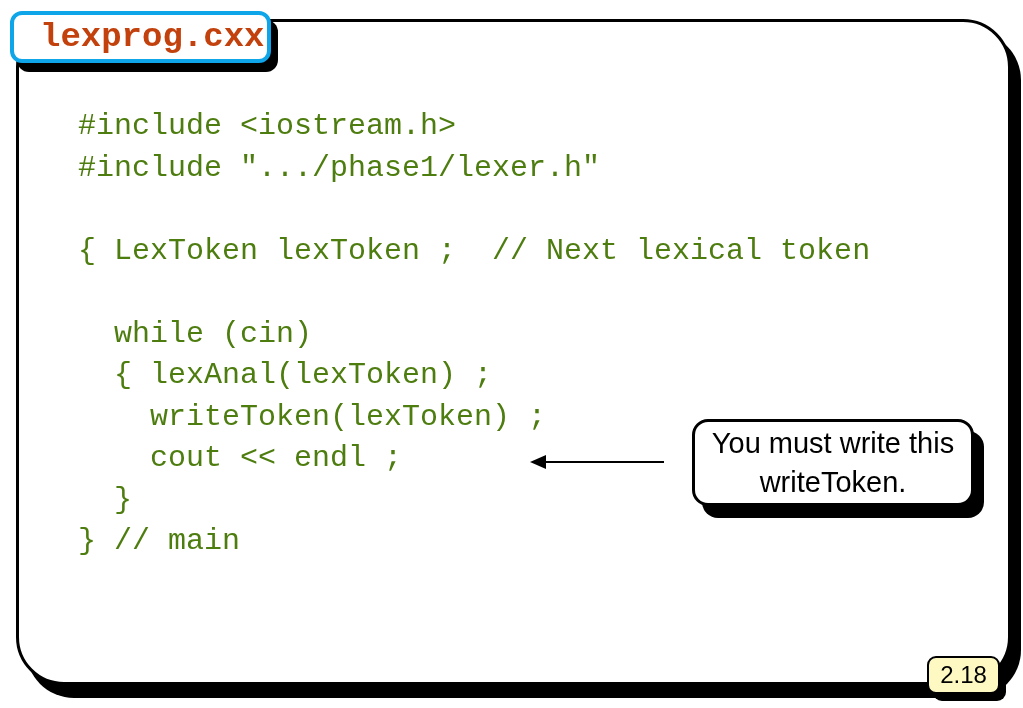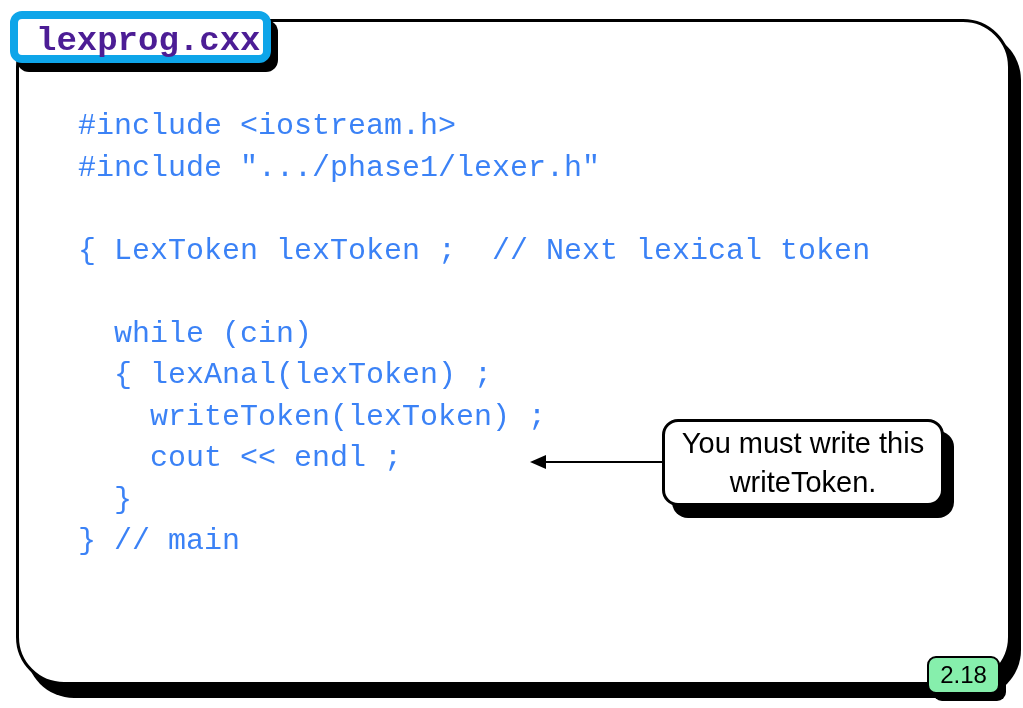--- a/index.html
+++ b/index.html
@@ -22,50 +22,50 @@
     box-shadow: 10px 13px 0 #000;
     z-index: 1;
   }
 
   
   .title-tab {
     position: absolute;
     left: 10px; top: 11px;
     width: 261px; height: 52px;
     background: #ffffff;
-    border: 8px solid #0ea5e9;
+    border: 4px solid #0ea5e9;
     border-radius: 12px;
     box-shadow: 7px 9px 0 #000;
     z-index: 5;
     font-family: "Liberation Mono", monospace;
     font-weight: bold;
     font-size: 34px;
     line-height: 45px;
-    padding-left: 18px;
-    color: #4c1d95;
+    padding-left: 26px;
+    color: #c2410c;
     white-space: pre;
   }
 
   
   .code-block {
     position: absolute;
     left: 78px; top: 106px;
     z-index: 2;
     font-family: "Liberation Mono", monospace;
     font-size: 30px;
     line-height: 41.5px;
-    color: #3b82f6;
+    color: #4d7c0f;
   }
   .code-line { white-space: pre; height: 41.5px; }
   .code-line .bold { font-weight: normal; }
 
   
   .callout-box {
     position: absolute;
-    left: 662px; top: 419px;
+    left: 692px; top: 419px;
     width: 282px; height: 87px;
     background: #ffffff;
     border: 3px solid #000;
     border-radius: 16px;
     box-shadow: 10px 12px 0 #000;
     z-index: 4;
     display: flex;
     flex-direction: column;
     justify-content: center;
     text-align: center;
@@ -90,21 +90,21 @@
     border-bottom: 7px solid transparent;
     border-right: 16px solid #000;
     z-index: 3;
   }
 
   
   .page-badge {
     position: absolute;
     left: 927px; top: 656px;
     width: 73px; height: 38px;
-    background: #86efac;
+    background: #fef9c3;
     border: 2px solid #000;
     border-radius: 9px;
     box-shadow: 6px 7px 0 #000;
     z-index: 6;
     display: flex;
     align-items: center;
     justify-content: center;
     font-size: 24px;
     color: #000;
   }

